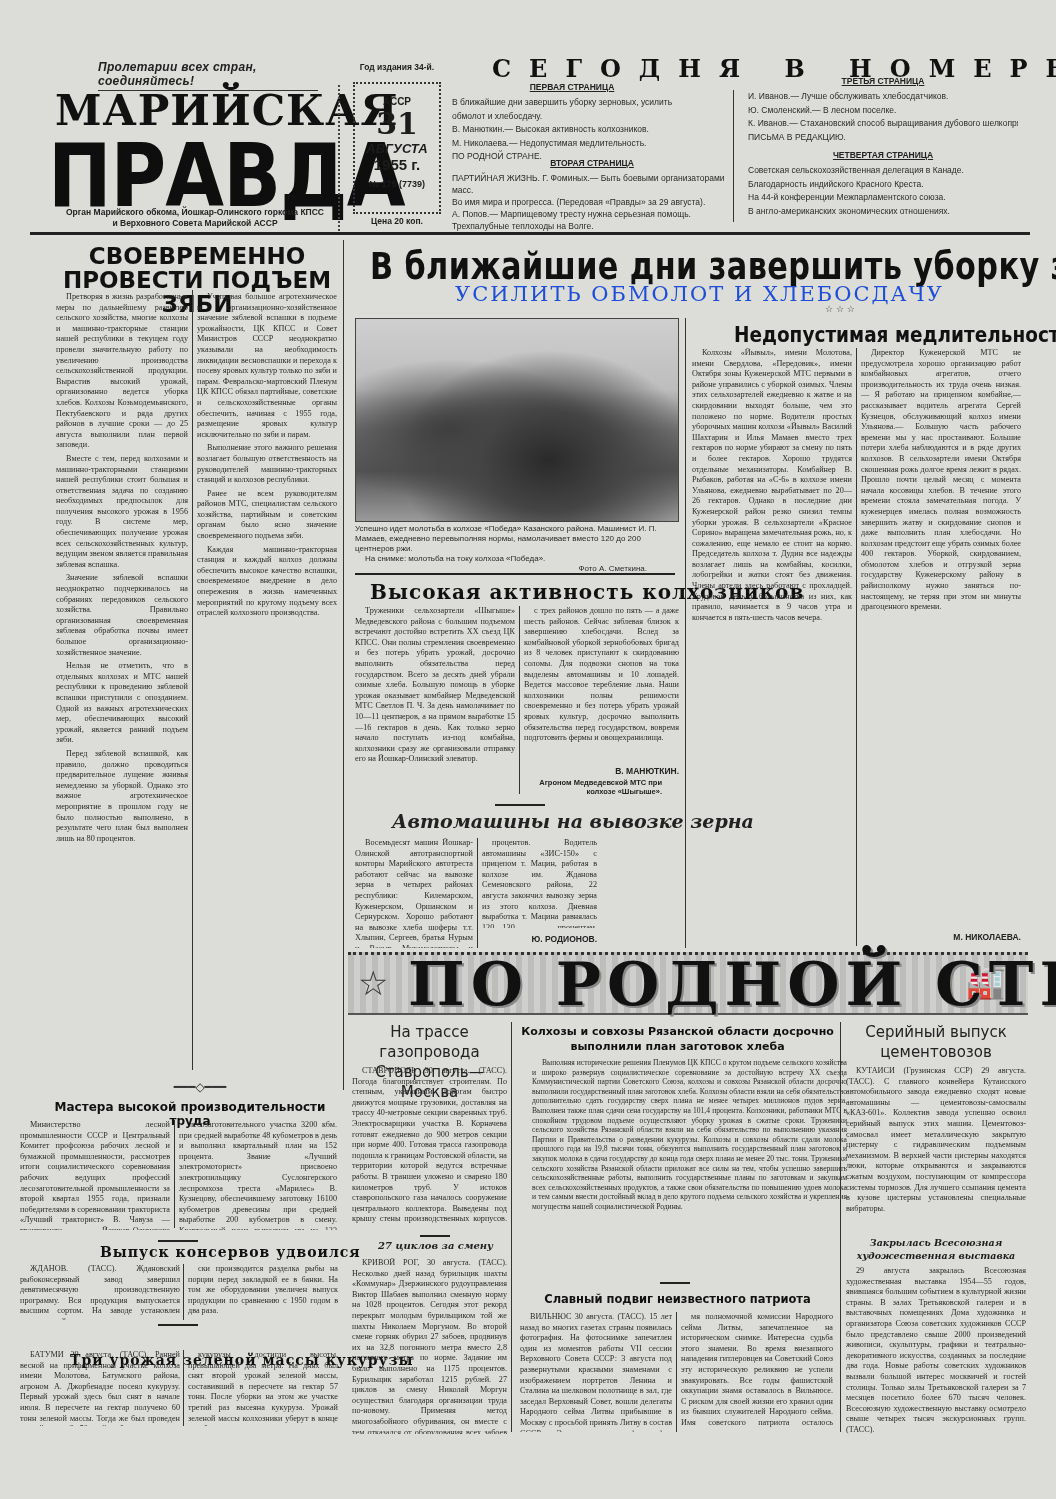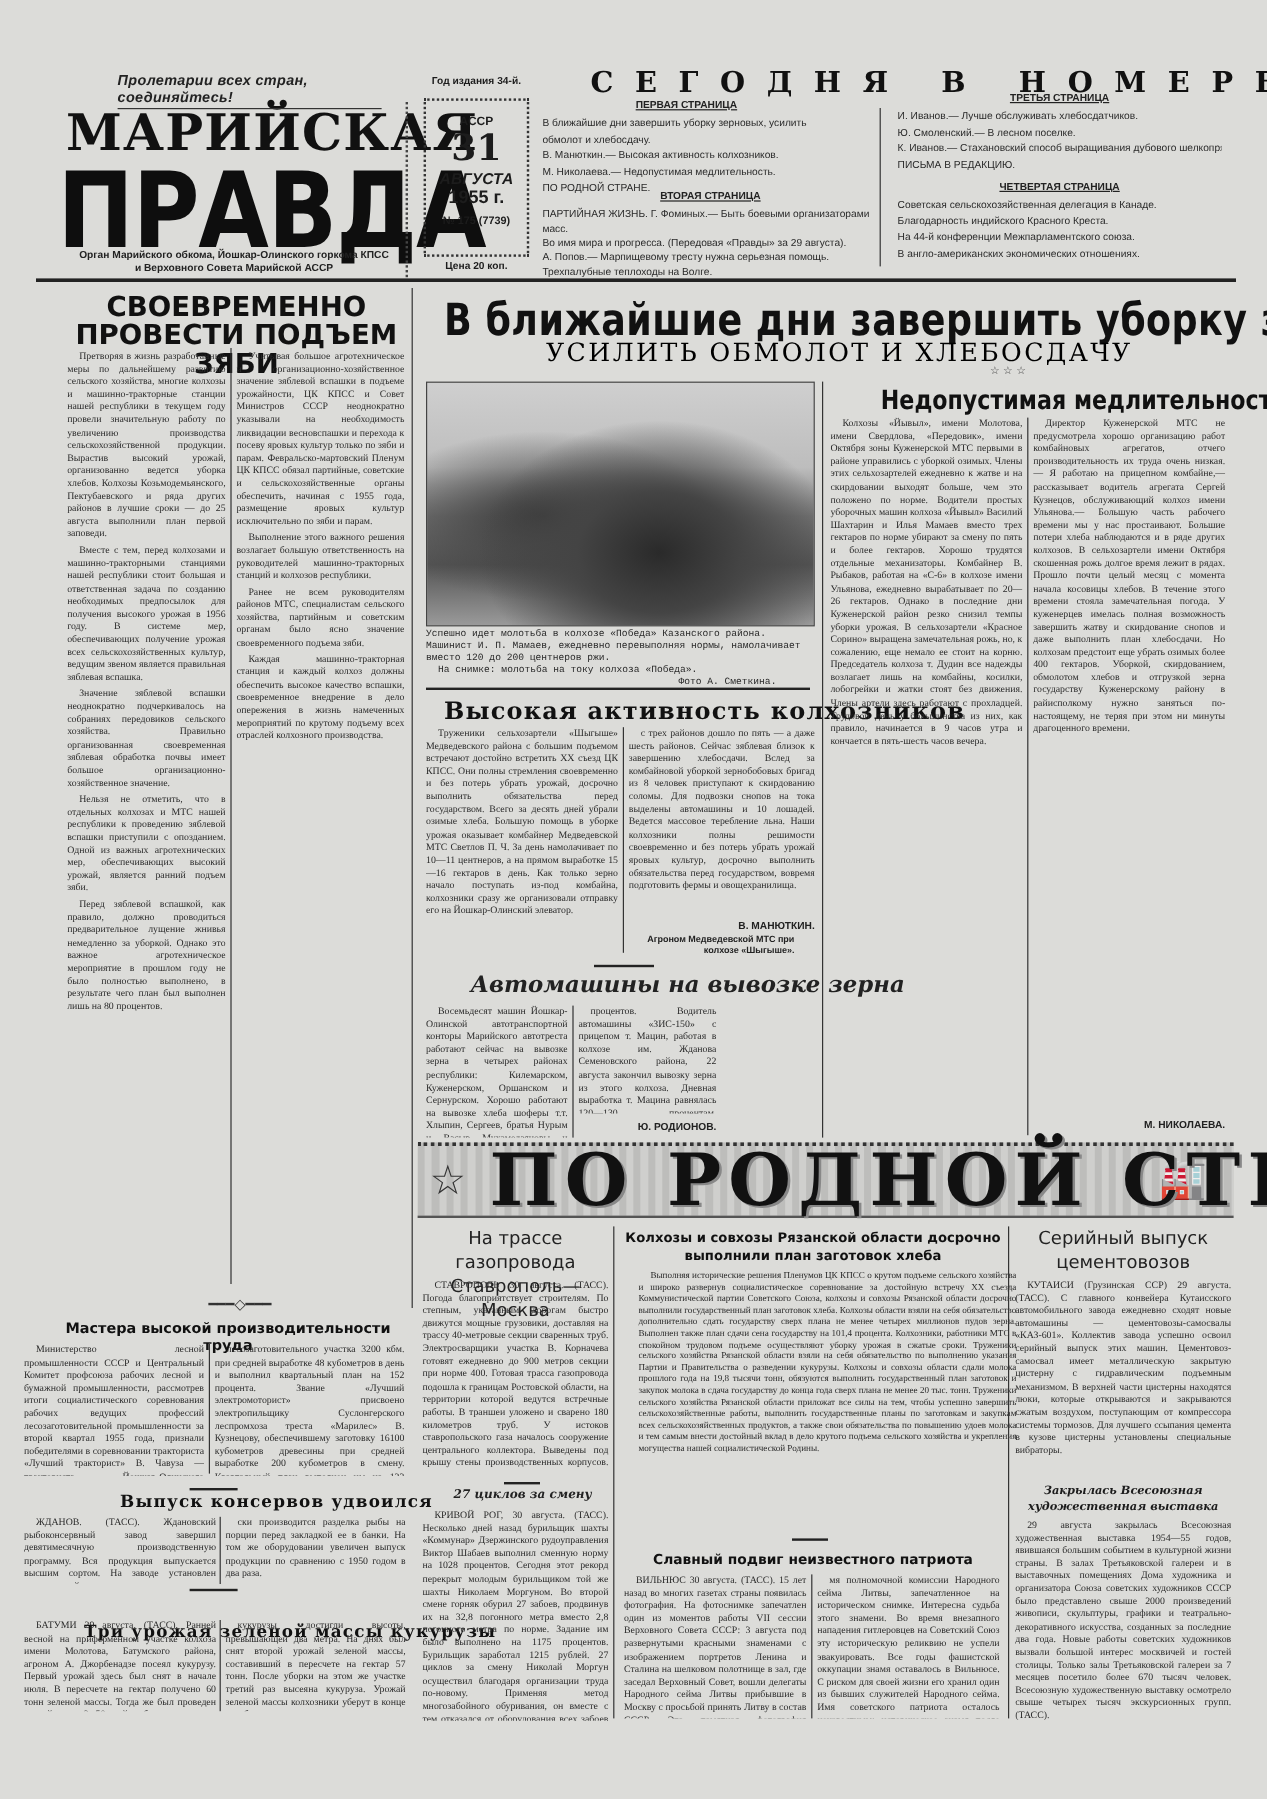--- a/index.html
+++ b/index.html
@@ -21,29 +21,29 @@
   .slogan { font-family:"Liberation Sans", sans-serif; font-style:italic; font-weight:bold; font-size:12px; letter-spacing:0.3px; color:#222; }
   .mast1 { font-family:"DejaVu Serif", serif; font-weight:bold; font-size:42px; letter-spacing:1px; color:#111; }
   .mast2 { font-family:"DejaVu Sans", sans-serif; font-weight:900; font-size:76px; letter-spacing:-1px; color:#0e0e0e; transform:scaleY(1.15); transform-origin:top left; }
   .organ { font-family:"Liberation Sans", sans-serif; font-size:8.5px; font-weight:bold; color:#222; text-align:center; line-height:11px; }
   .datebox { border:2px dotted #333; text-align:center; font-family:"Liberation Sans", sans-serif; }
   .today-title { font-family:"DejaVu Serif", serif; font-weight:bold; font-size:24px; letter-spacing:18px; color:#111; }
   .sect { font-family:"Liberation Sans", sans-serif; font-weight:bold; font-size:8.5px; text-align:center; text-decoration:underline; color:#222; }
   .toc { font-family:"Liberation Sans", sans-serif; font-size:8.5px; line-height:13.5px; color:#2a2a2a; }
 
   .h-big { font-family:"DejaVu Sans", sans-serif; font-weight:900; font-size:37px; color:#111; letter-spacing:0.5px; transform:scaleX(0.82); transform-origin:left top; white-space:nowrap; }
-  .h-sub { font-family:"DejaVu Serif", serif; font-size:21px; color:#000000; letter-spacing:2px; }
+  .h-sub { font-family:"DejaVu Serif", serif; font-size:21px; color:#1d4ed8; letter-spacing:2px; }
   .h-left { font-family:"DejaVu Sans", sans-serif; font-weight:bold; font-size:23px; color:#111; text-align:center; line-height:24px; }
   .h-med { font-family:"DejaVu Sans", sans-serif; font-weight:bold; font-size:22px; color:#111; transform:scaleX(0.84); transform-origin:left top; white-space:nowrap; }
   .h-bl { font-family:"DejaVu Serif", serif; font-weight:900; font-size:20px; color:#111; letter-spacing:1px; white-space:nowrap; }
   .h-it { font-family:"DejaVu Serif", serif; font-style:italic; font-weight:bold; font-size:19px; color:#222; white-space:nowrap; }
   .h-sm { font-family:"DejaVu Sans", sans-serif; font-weight:bold; font-size:13px; color:#111; text-align:center; }
   .h-light { font-family:"DejaVu Sans", sans-serif; font-size:15px; color:#222; text-align:center; line-height:20px; }
   .sig { font-family:"Liberation Sans", sans-serif; font-weight:bold; font-size:8.5px; text-align:right; color:#222; }
-  .caption { font-family:Liberation Mono, monospace; font-size:8px; line-height:10px; color:#2a2a2a; }
+  .caption { font-family:Liberation Sans, sans-serif; font-size:8px; line-height:10px; color:#2a2a2a; }
 
   .photo {
     background:
       radial-gradient(ellipse at 60% 70%, #2a2a2a 0%, #444 25%, transparent 55%),
       radial-gradient(ellipse at 30% 55%, #3a3a3a 0%, transparent 45%),
       linear-gradient(180deg, #cfcfcf 0%, #bdbdbd 35%, #777 55%, #555 75%, #9a9a9a 100%);
     border:1px solid #444;
   }
   .banner {
     background: repeating-linear-gradient(90deg,#bdbdbb 0 6px,#cfcfcd 6px 12px);

